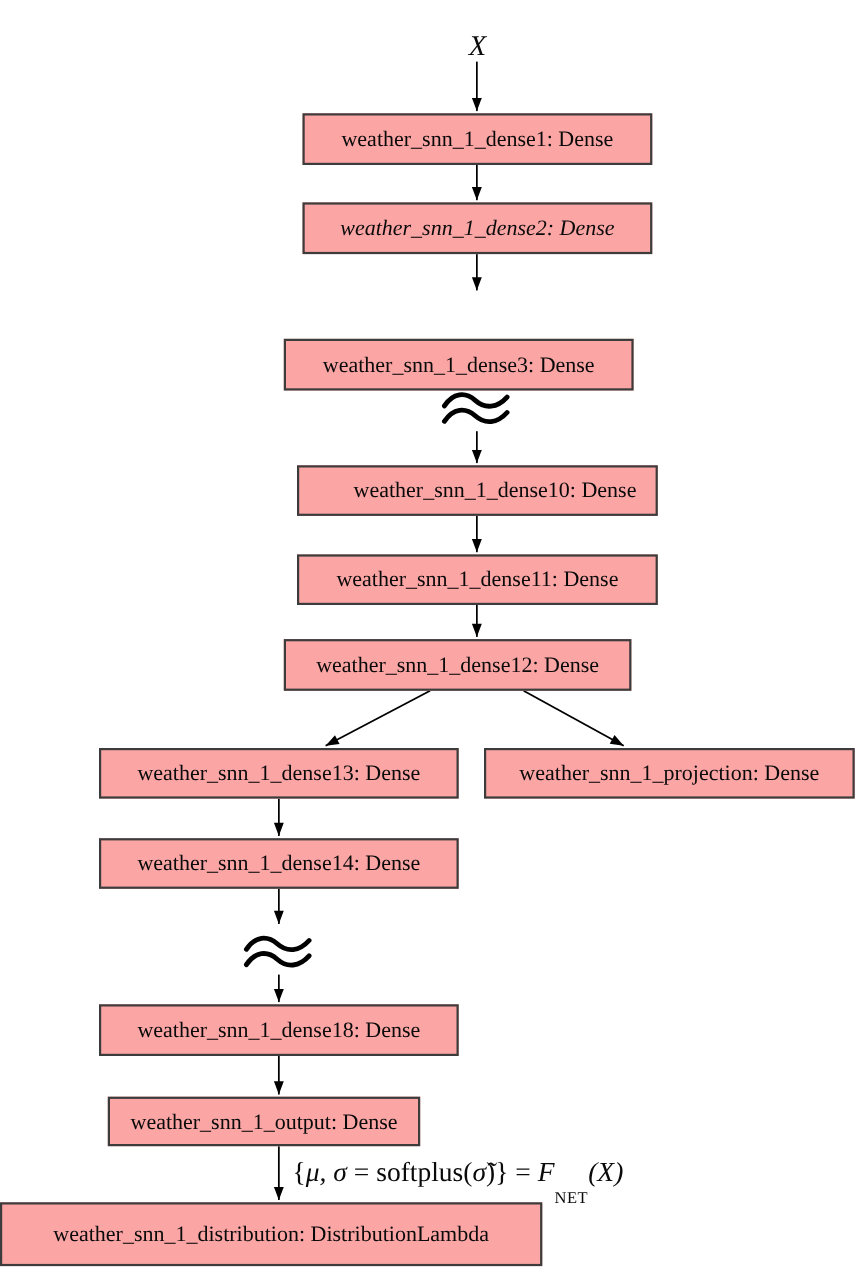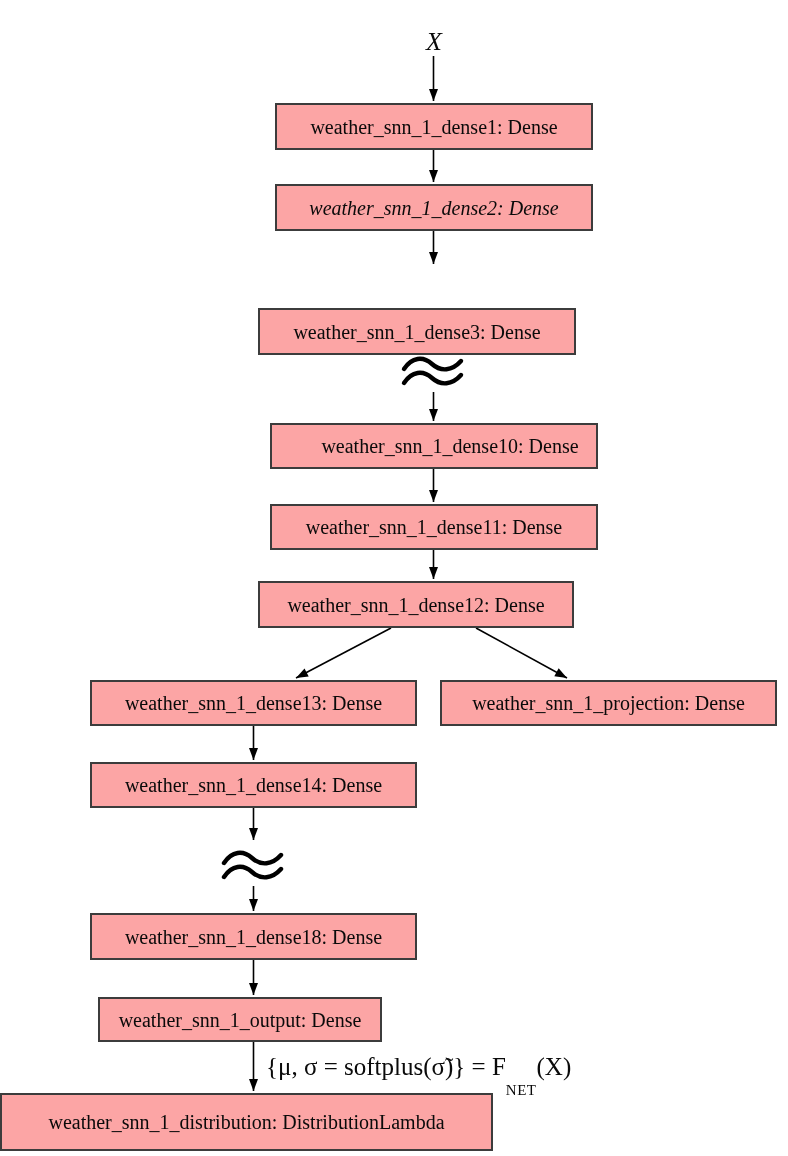--- a/index.html
+++ b/index.html
@@ -34,21 +34,21 @@
     color: #0a0a0a;
   }
   .formula {
     position: absolute;
     left: 266px; top: 1049px;
     font-size: 25px;
     color: #0a0a0a;
     white-space: nowrap;
     line-height: 36px;
   }
-  .formula .it { }
+  .formula .it { font-style: italic; }
   .formula .sub {
     font-size: 15px;
     position: relative;
     top: 20px;
     letter-spacing: 0.5px;
   }
 </style>
 </head>
 <body>
 

